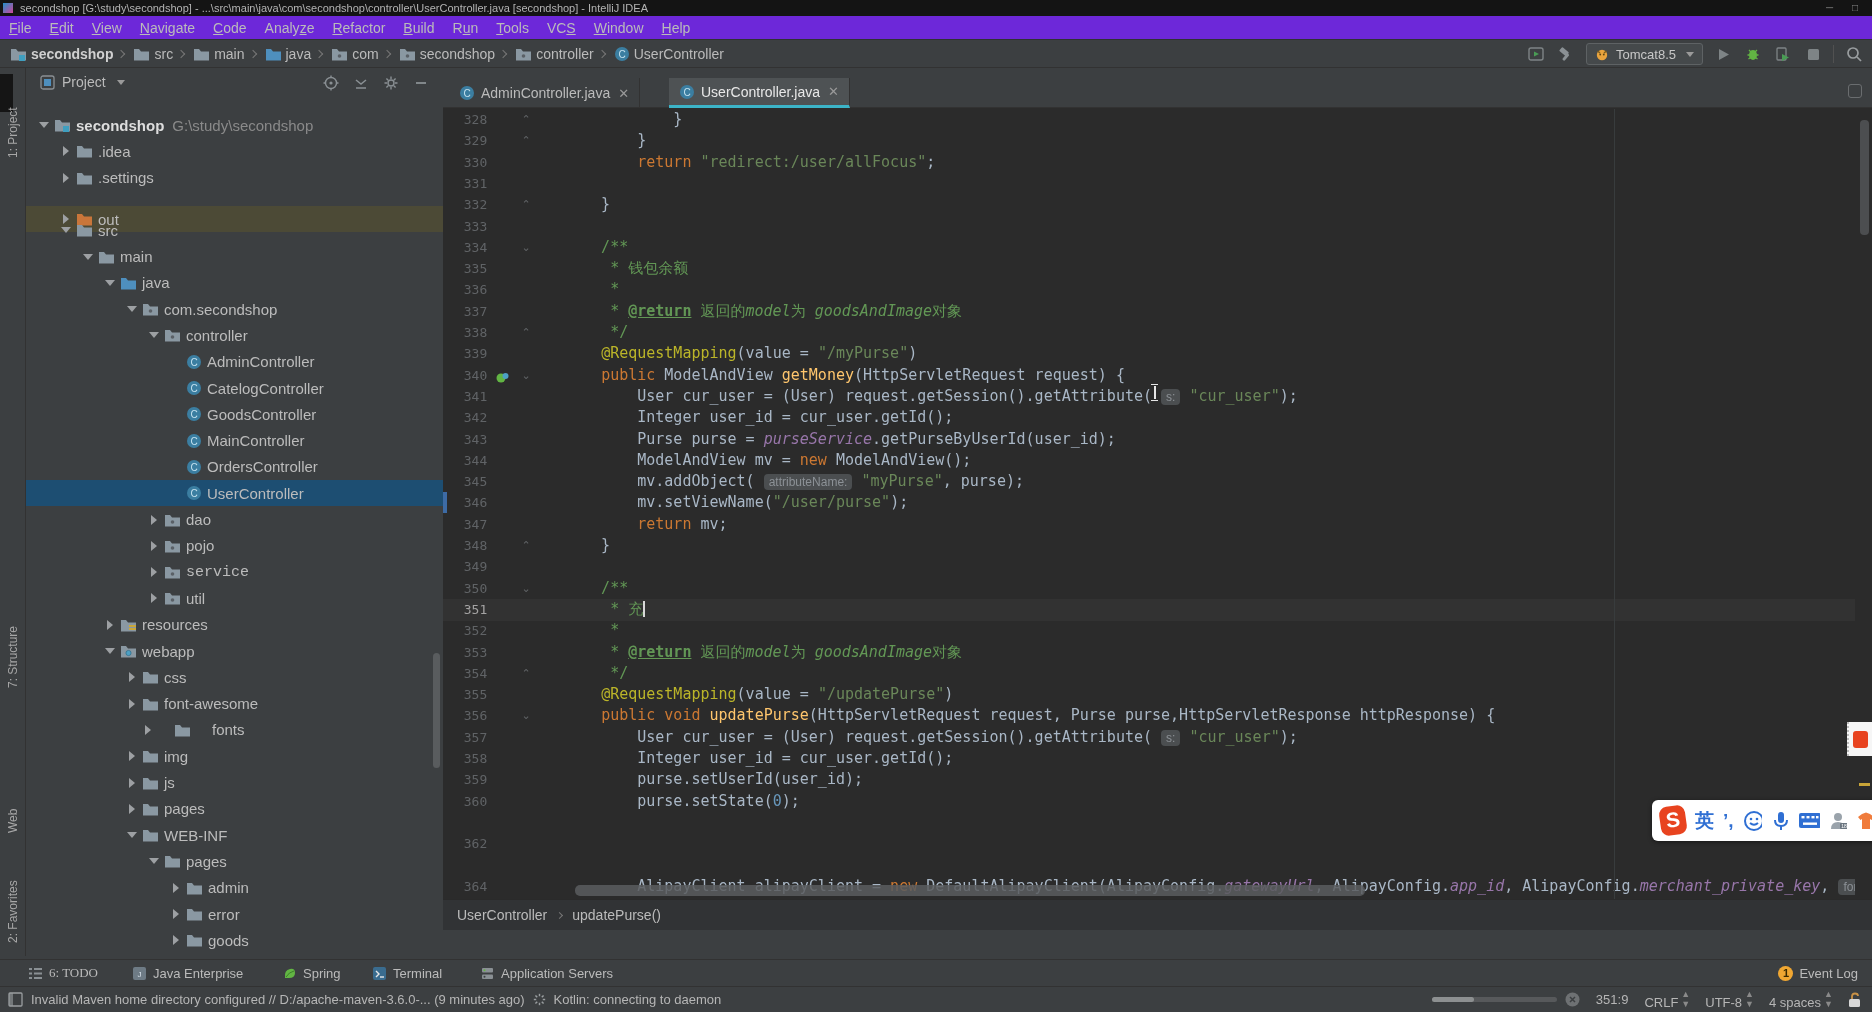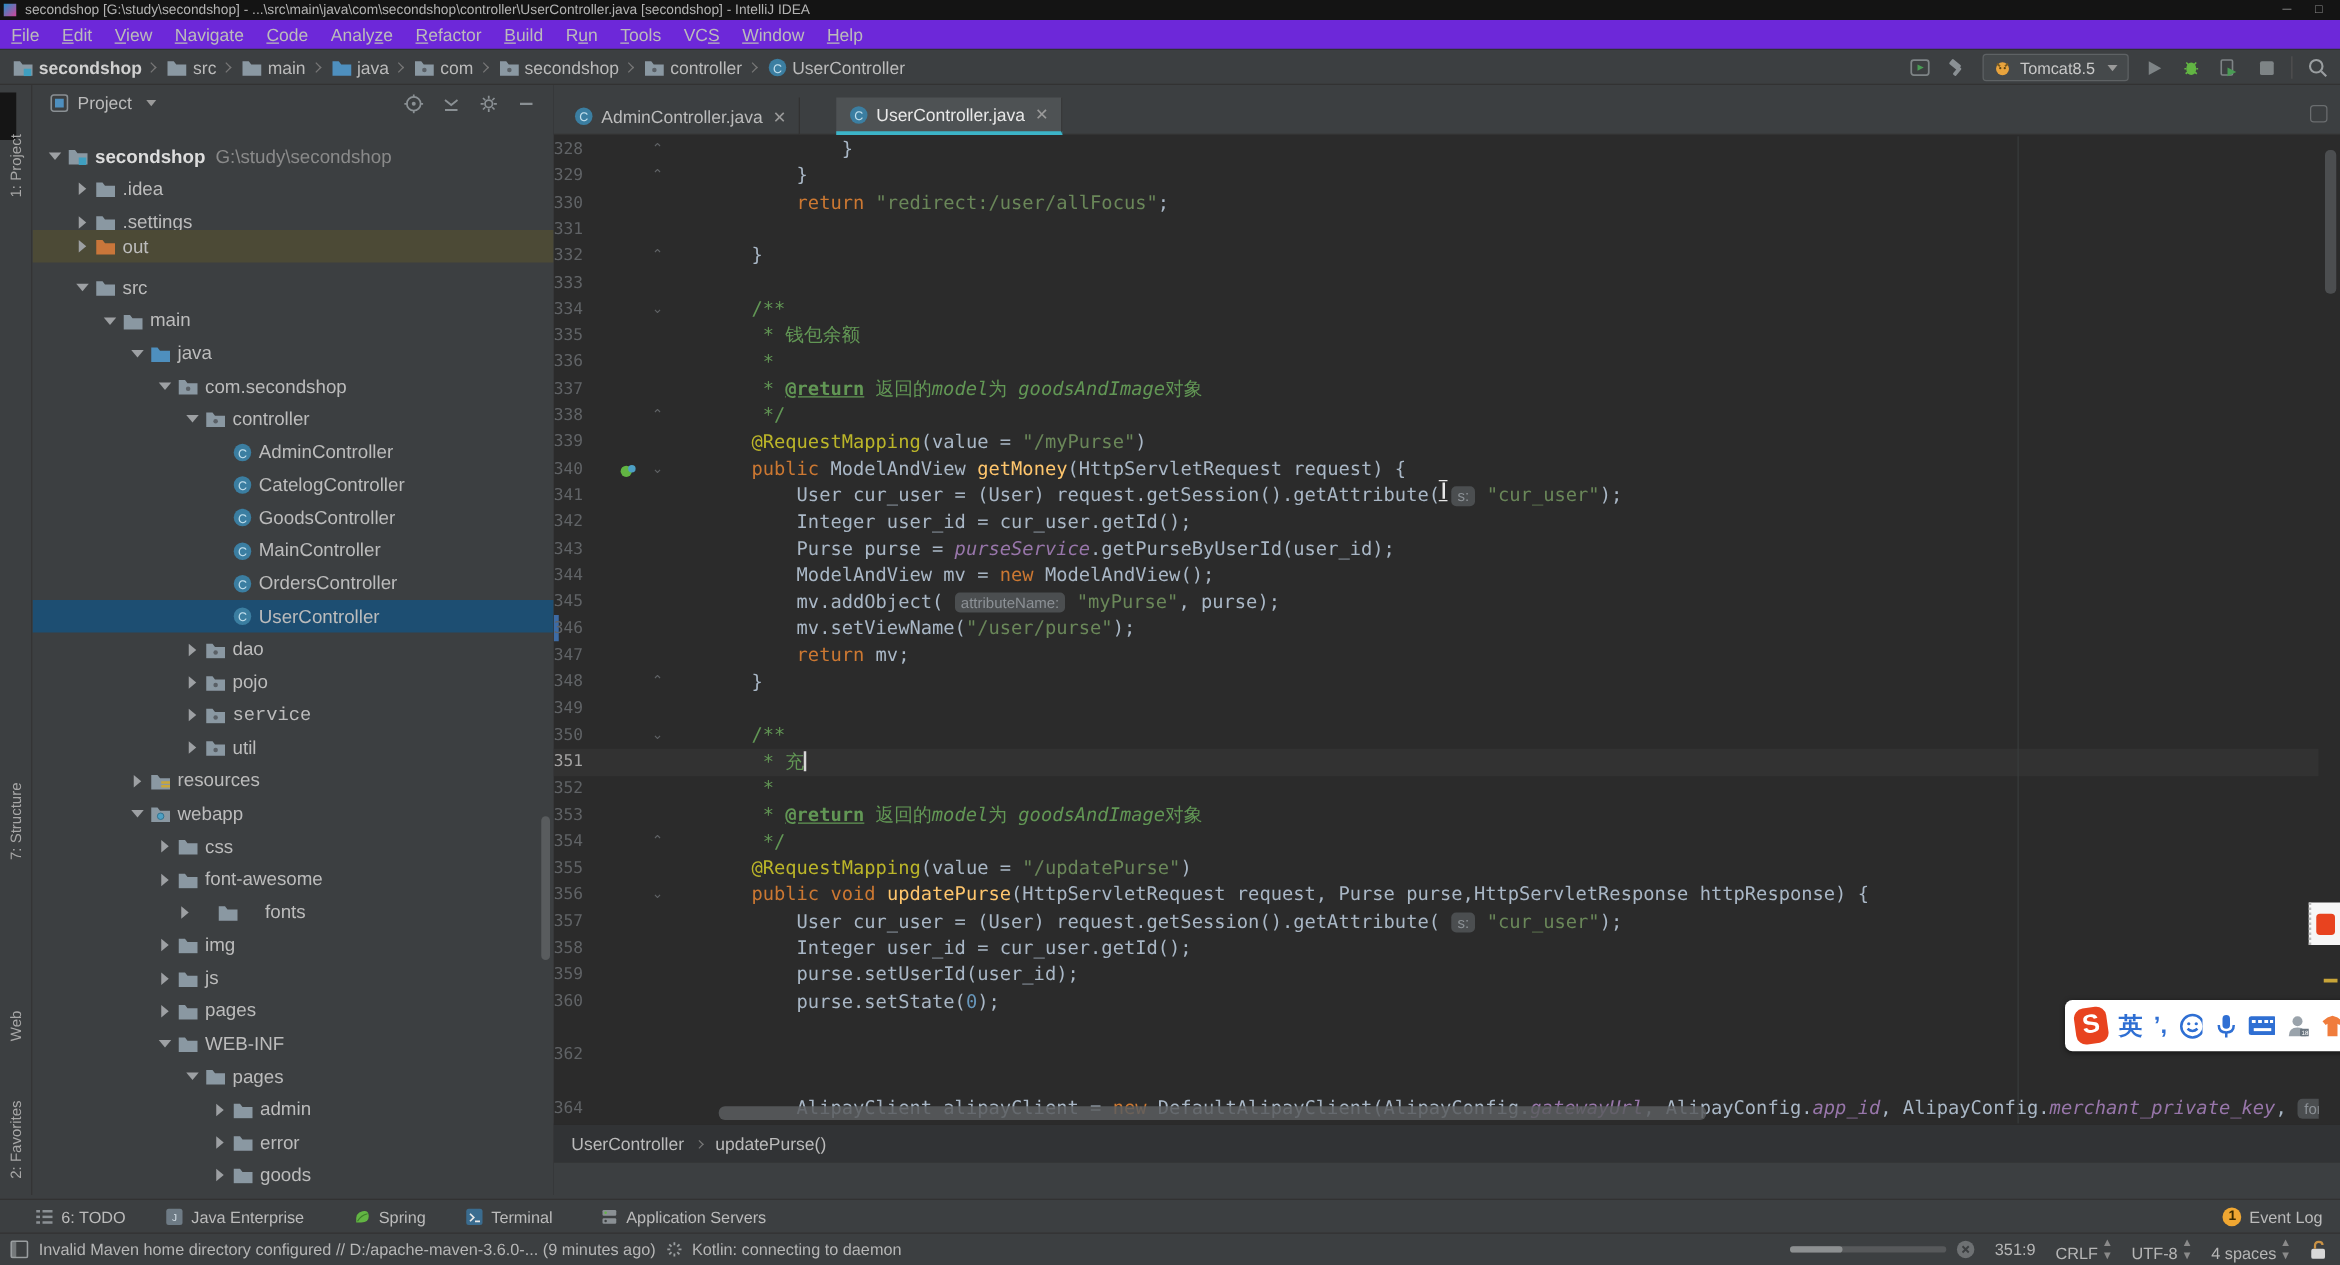--- a/index.html
+++ b/index.html
@@ -71,21 +71,21 @@
     border-bottom:1px solid #323232; }
   .tab { position:absolute; top:10px; height:30px; display:flex; align-items:center; gap:6px;
     padding:0 10px; font-size:14px; color:#bbbbbb; border-right:1px solid #323232; }
   .tab.active { background:#4e5254; color:#e8e8e8; border-bottom:3px solid #3cb4c8; }
   .tab .tclose { color:#9a9a9a; font-size:13px; margin-left:2px; }
   #tab-right-icon { position:absolute; right:10px; top:16px; width:14px; height:14px;
     border:1px solid #6a6d6f; border-radius:3px; }
 
   #codearea { position:absolute; left:0; top:41px; right:17px; bottom:57px; overflow:hidden; }
   .cline { position:absolute; left:0; width:100%; height:22px; }
-  .cline .ln { position:absolute; left:0; width:65px; text-align:left; color:#606366;
+  .cline .ln { position:absolute; left:0; width:65px; text-align:center; color:#606366;
     font:13px "DejaVu Sans Mono", monospace; line-height:21px; }
   .cline.cur .ln { color:#a4a3a3; }
   .cline .fold { position:absolute; left:72px; width:22px; text-align:center; color:#606366;
     font-size:11px; line-height:21px; }
   .cline .springicon { position:absolute; left:53px; top:5px; }
   .cline pre { position:absolute; left:122px; top:0; font:15px "DejaVu Sans Mono", monospace;
     line-height:21px; color:#a9b7c6; }
   .curline-bg { position:absolute; left:0; width:100%; height:22px; background:#323232; }
   .vcs-blue { position:absolute; left:0; width:4px; height:21px; background:#3d6ba5; }
   .seg-p { color:#a9b7c6; } .seg-k { color:#cc7832; } .seg-s { color:#6a8759; }
@@ -360,21 +360,21 @@
           <span class="arrow">
             <span class="arr-r"></span>
           </span>
           <span class="ticon">
             <svg width="17" height="14">
               <path d="M1 2 h5 l2 2.5 h8 v9 H1 Z" fill="#8a98a2"></path>
             </svg>
           </span>
           <span class="tlabel">.settings</span>
         </div>
-        <div class="trow hl-olive" style="top: 84px;">
+        <div class="trow hl-olive" style="top: 106px;">
           <span style="width:32px;flex:none;"></span>
           <span class="arrow">
             <span class="arr-r"></span>
           </span>
           <span class="ticon">
             <svg width="17" height="14">
               <path d="M1 2 h5 l2 2.5 h8 v9 H1 Z" fill="#c9763a"></path>
             </svg>
           </span>
           <span class="tlabel">out</span>
@@ -959,21 +959,21 @@
     <svg width="20" height="20">
         <path d="M6 3 L10 1.5 L14 3 L18 6 L15.5 9 L14 8 V18 H6 V8 L4.5 9 L2 6 Z" fill="#f07c3c"></path>
       </svg>
   </div>
 
   <div id="bottombar">
     <div id="event-log">
       <span id="event-badge">1</span>
       <span>Event Log</span>
     </div>
-  <span class="bb-item" style="left: 28px;">
+  <span class="bb-item" style="left: 28px; font-family: Liberation Serif, serif;">
         <span style="display:inline-flex">
           <svg width="15" height="13">
             <g fill="#8a9094">
               <rect x="1" y="1" width="3" height="2"></rect>
               <rect x="6" y="1" width="8" height="2"></rect>
               <rect x="1" y="5.5" width="3" height="2"></rect>
               <rect x="6" y="5.5" width="8" height="2"></rect>
               <rect x="1" y="10" width="3" height="2"></rect>
               <rect x="6" y="10" width="8" height="2"></rect>
             </g>

